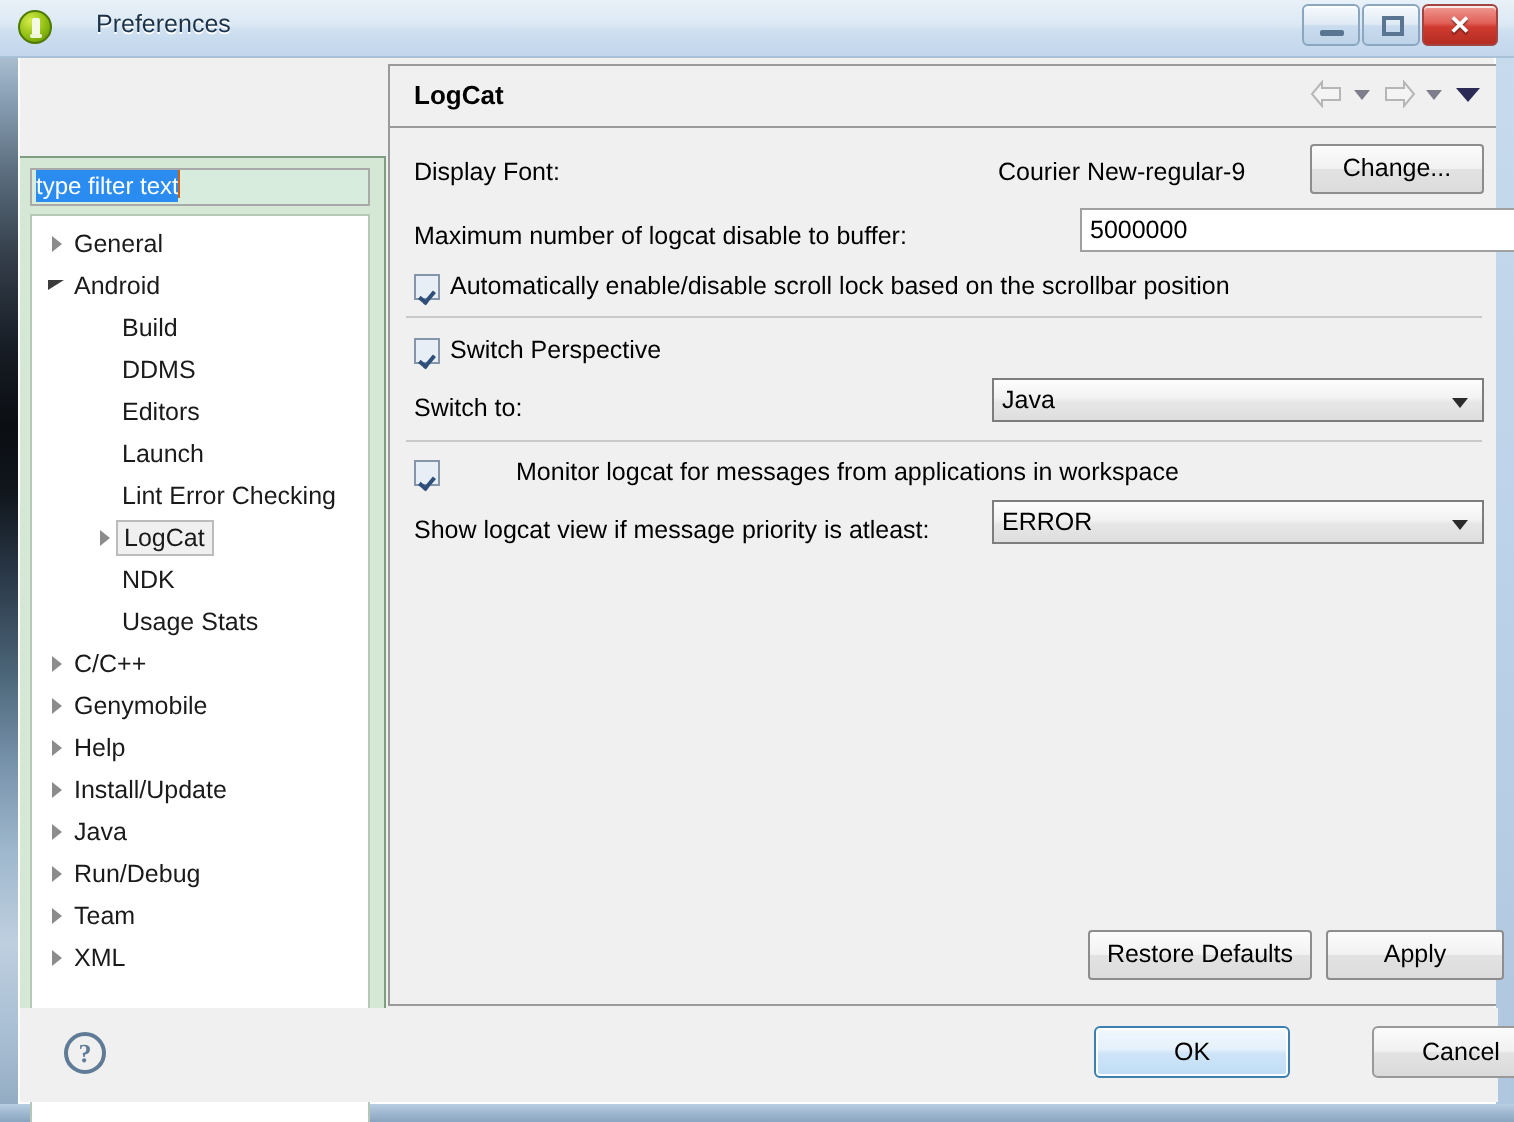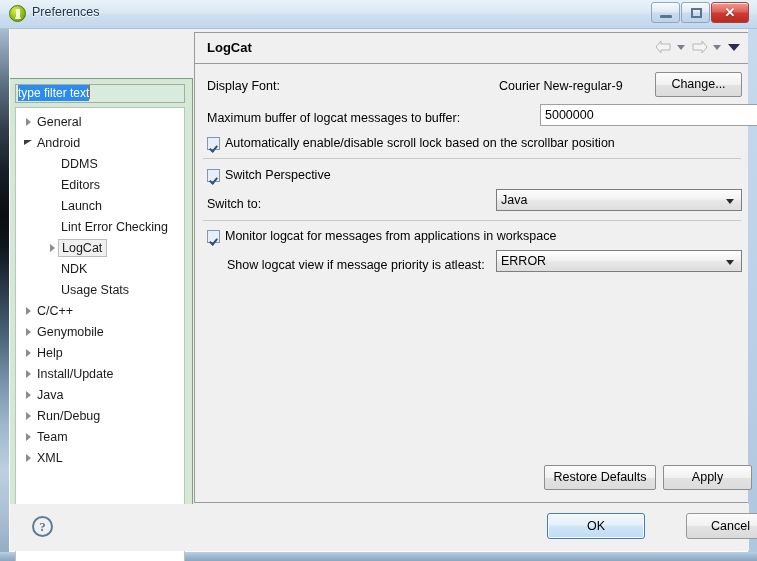--- a/index.html
+++ b/index.html
@@ -54,21 +54,21 @@
   }
   #app-icon .bar {
     position: absolute; left: 6px; top: 3px; width: 4px; height: 9px;
     background: #f4f9e6; border-radius: 1px;
   }
   #app-icon .dot {
     position: absolute; left: 5px; top: 11px; width: 6px; height: 2px;
     background: #eef6d8; border-radius: 1px;
   }
   #title-text {
-    position: absolute; left: 32px; top: 5px;
+    position: absolute; left: 48px; top: 5px;
     font-size: 12.5px; color: #1b3248;
     text-shadow: 0 1px 0 #ffffff;
     text-align: center;
   }
 
   .winbtn {
     position: absolute; top: 2px; height: 21px;
     border: 1px solid #8ba7c0;
     border-radius: 3px;
     background: linear-gradient(to bottom, #f6fafd 0%, #dfeaf4 48%, #cadcee 52%, #bed3e8 100%);
@@ -390,20 +390,24 @@
           <div class="tree-item lvl0">
             <span class="tree-arrow closed"></span>
             <span class="tree-label">General</span>
           </div>
           <div class="tree-item lvl0">
             <span class="tree-arrow open"></span>
             <span class="tree-label">Android</span>
           </div>
           <div class="tree-item lvl1">
             <span class="tree-arrow"></span>
+            <span class="tree-label">Build</span>
+          </div>
+          <div class="tree-item lvl1">
+            <span class="tree-arrow"></span>
             <span class="tree-label">DDMS</span>
           </div>
           <div class="tree-item lvl1">
             <span class="tree-arrow"></span>
             <span class="tree-label">Editors</span>
           </div>
           <div class="tree-item lvl1">
             <span class="tree-arrow"></span>
             <span class="tree-label">Launch</span>
           </div>
@@ -476,21 +480,21 @@
           </div>
           <div class="nav-caret"></div>
           <div class="nav-caret solid"></div>
         </div>
       </div>
 
       <div class="lbl" style="left:12px; top:46px;">Display Font:</div>
       <div class="ro-value" style="left:304px; top:46px;">Courier New-regular-9</div>
       <div class="btn" style="left:460px; top:39px; width:87px; height:25px;">Change...</div>
 
-      <div class="lbl" style="left:12px; top:78px;">Maximum buffer of logcat messages to buffer:</div>
+      <div class="lbl" style="left:12px; top:78px;">Maximum number of logcat disable to buffer:</div>
       <div class="textfield" style="left:301px; top:71px; width:246px;margin-left:44px;">5000000</div>
 
       <div class="cb-row" style="left:12px; top:103px;">
         <span class="checkbox checked"></span>
         <span>Automatically enable/disable scroll lock based on the scrollbar position</span>
       </div>
 
       <div class="separator" style="top:125px;"></div>
 
       <div class="cb-row" style="left:12px; top:135px;">
@@ -499,26 +503,26 @@
       </div>
 
       <div class="lbl" style="left:12px; top:164px;">Switch to:</div>
       <div class="combo" style="left:301px; top:156px; width:246px;">
         <span>Java</span>
         <span class="arrow"></span>
       </div>
 
       <div class="separator" style="top:187px;"></div>
 
-      <div class="cb-row" style="left:12px; top:196px;">
+      <div class="cb-row" style="left:12px; top:196px;gap:33px;">
         <span class="checkbox checked"></span>
         <span>Monitor logcat for messages from applications in workspace</span>
       </div>
 
-      <div class="lbl" style="left:12px; top:225px;margin-left:20px;">Show logcat view if message priority is atleast:</div>
+      <div class="lbl" style="left:12px; top:225px;">Show logcat view if message priority is atleast:</div>
       <div class="combo" style="left:301px; top:217px; width:246px;">
         <span>ERROR</span>
         <span class="arrow"></span>
       </div>
 
       <div class="btn" style="left:349px; top:432px; width:112px; height:25px;">Restore Defaults</div>
       <div class="btn" style="left:468px; top:432px; width:89px; height:25px;">Apply</div>
 
     </div>
 

